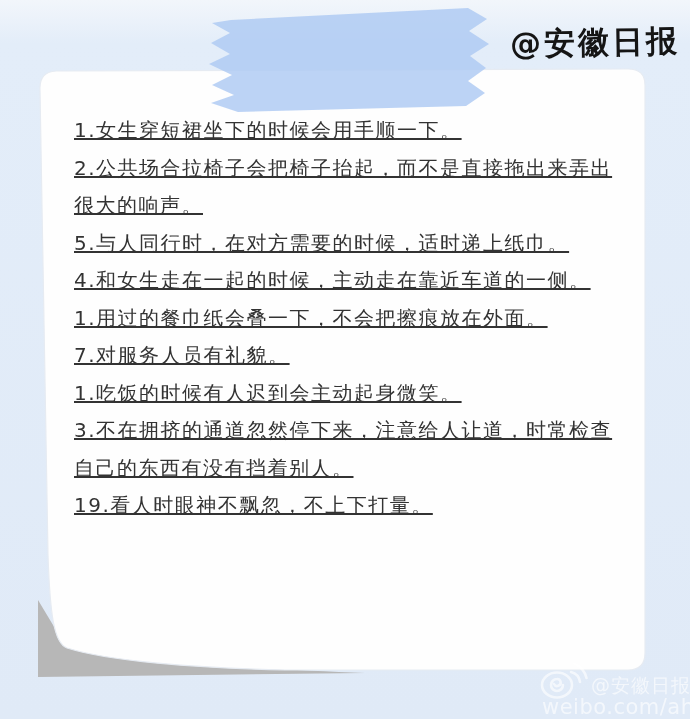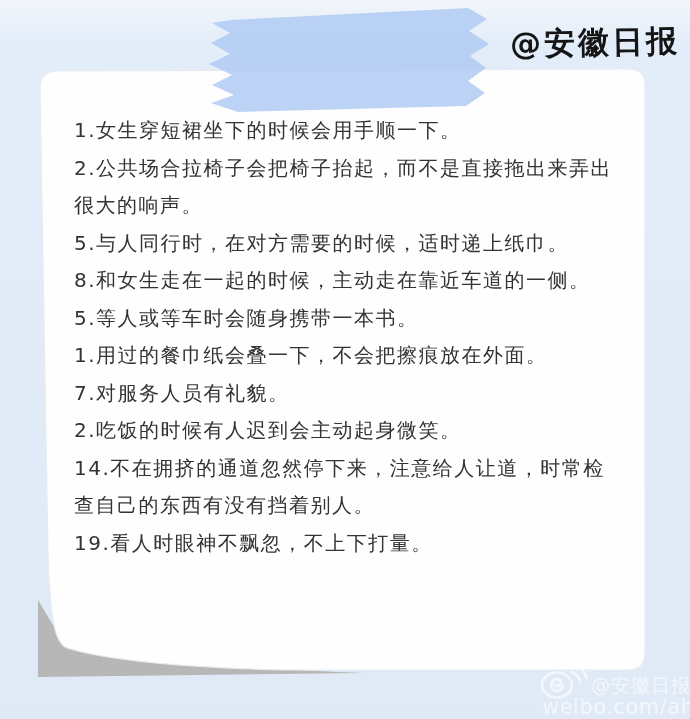--- a/index.html
+++ b/index.html
@@ -41,20 +41,21 @@
     top: 112px;
     width: 545px;
     font-size: 20px;
     line-height: 37.5px;
     letter-spacing: 1.5px;
     color: #333333;
     font-weight: 500;
   }
   .note-item {
     display: block;
+    text-decoration: underline;
   }
   
   .watermark {
     position: absolute;
     left: 538px;
     top: 655px;
     width: 160px;
     height: 64px;
     color: rgba(255, 255, 255, 0.62);
   }
@@ -103,26 +104,25 @@
 <svg class="layer" viewBox="0 0 690 719" xmlns="http://www.w3.org/2000/svg">
   <polygon points="231,20 468,8 487,19 469,31 489,44 470,56 486,68 468,81 485,93 466,106 238,112 211,103 234,95 212,85 232,75 209,64 230,54 211,43 230,33 212,23" fill="rgba(173,201,243,0.82)"></polygon>
 </svg>
 
 <div class="author-handle">@安徽日报</div>
 
 <div class="note-text">
   <div class="note-item">1.女生穿短裙坐下的时候会用手顺一下。</div>
   <div class="note-item">2.公共场合拉椅子会把椅子抬起，而不是直接拖出来弄出很大的响声。</div>
   <div class="note-item">5.与人同行时，在对方需要的时候，适时递上纸巾。</div>
-  <div class="note-item">8.和女生走在一起的时候，主动走在靠近车道的一侧。</div>
-  <div class="note-item">5.等人或等车时会随身携带一本书。</div>
+  <div class="note-item">4.和女生走在一起的时候，主动走在靠近车道的一侧。</div>
   <div class="note-item">1.用过的餐巾纸会叠一下，不会把擦痕放在外面。</div>
   <div class="note-item">7.对服务人员有礼貌。</div>
-  <div class="note-item">2.吃饭的时候有人迟到会主动起身微笑。</div>
-  <div class="note-item">14.不在拥挤的通道忽然停下来，注意给人让道，时常检查自己的东西有没有挡着别人。</div>
+  <div class="note-item">1.吃饭的时候有人迟到会主动起身微笑。</div>
+  <div class="note-item">3.不在拥挤的通道忽然停下来，注意给人让道，时常检查自己的东西有没有挡着别人。</div>
   <div class="note-item">19.看人时眼神不飘忽，不上下打量。</div>
 </div>
 
 <div class="watermark">
   <svg class="wm-logo" width="50" height="44" viewBox="0 0 50 44" xmlns="http://www.w3.org/2000/svg">
     <g fill="none" stroke="rgba(255,255,255,0.62)" stroke-width="2.6" stroke-linecap="round">
       <ellipse cx="19" cy="28" rx="15" ry="12.5"></ellipse>
       <path d="M 25,28 A 6,6 0 1 1 19,22 A 3.5,3.5 0 1 1 16,27"></path>
       <path d="M 33,15 A 12,12 0 0 1 42,25"></path>
       <path d="M 36,6.5 A 21,21 0 0 1 48.5,21"></path>

